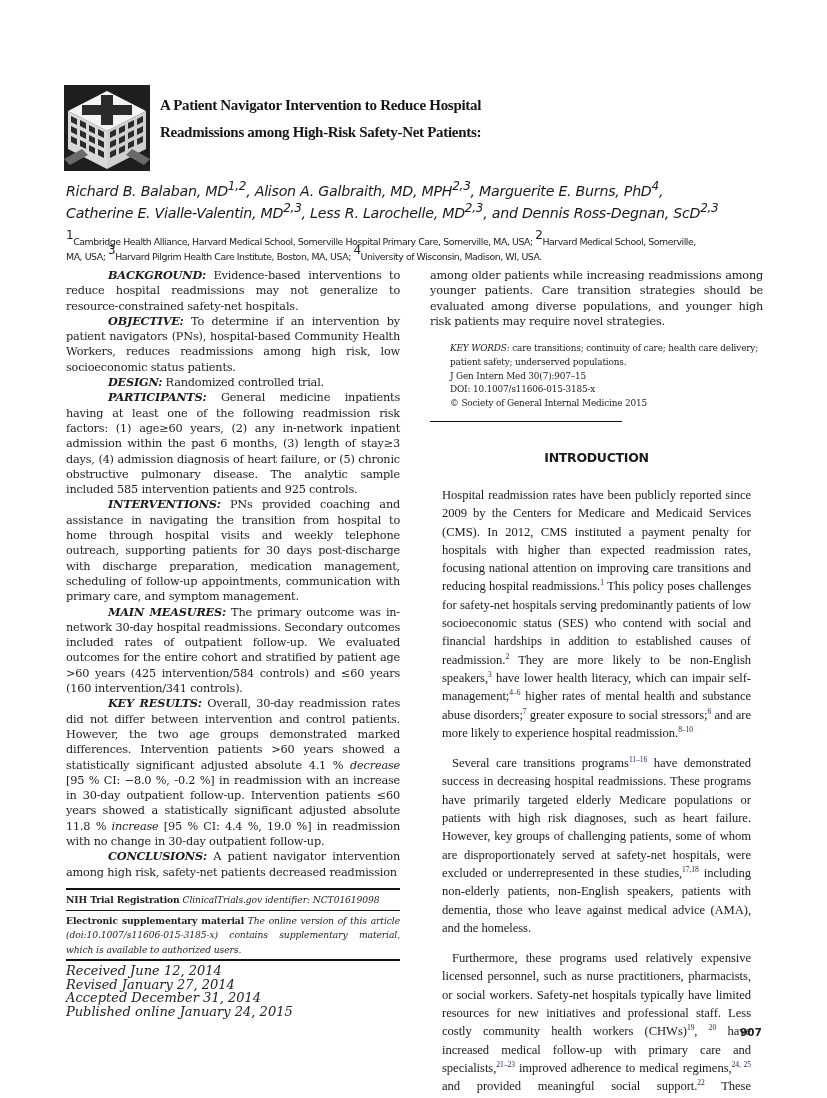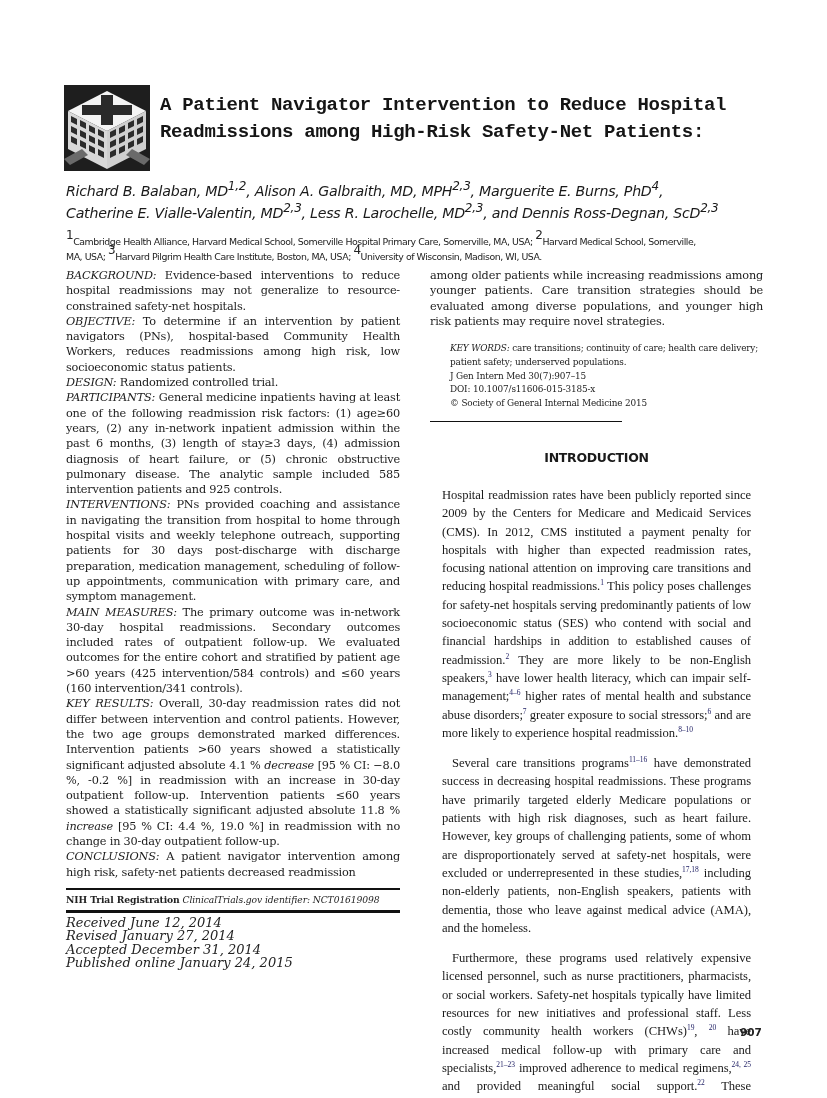--- a/index.html
+++ b/index.html
@@ -2,39 +2,39 @@
 <html><head>
 <meta charset="utf-8">
 <style>
   html, body { margin: 0; padding: 0; background: #ffffff; }
   body { width: 827px; height: 1098px; position: relative; overflow: hidden; color: #1a1a1a; }
   .page { position: absolute; left: 0; top: 0; width: 827px; height: 1098px; }
 
   
   .logo { position: absolute; left: 64px; top: 85px; width: 86px; height: 86px; background: #1e1e1e; }
   .title { position: absolute; left: 160px; top: 92px; width: 600px;
-    font-family: Liberation Mono, monospace; font-weight: bold; font-size: 19px; line-height: 27px;
+    font-family: Liberation Serif, serif; font-weight: bold; font-size: 15px; line-height: 27px;
     color: #151515; letter-spacing: -0.3px; }
   .title div { white-space: nowrap; }
   .authors { position: absolute; left: 66px; top: 180px; width: 710px;
     font-family: "DejaVu Sans", sans-serif; font-style: italic; font-size: 14.2px; line-height: 22px;
     color: #1a1a1a; letter-spacing: -0.25px; }
   .authors div { white-space: nowrap; }
   .authors sup, .affil sup { font-size: 12px; vertical-align: 6px; line-height: 0; }
   .affil { position: absolute; left: 66px; top: 234px; width: 712px;
     font-family: "DejaVu Sans", sans-serif; font-size: 9.4px; line-height: 15px; color: #222;
     letter-spacing: -0.45px; }
   .affil div { white-space: nowrap; }
 
   
   .abstract { position: absolute; left: 66px; top: 268px; width: 334px;
     font-family: "DejaVu Serif", serif; font-size: 11.3px; line-height: 15.3px; color: #1c1c1c;
     text-align: justify; letter-spacing: -0.2px; }
   .abstract p { margin: 0; }
-  .abstract .lbl { font-weight: normal; font-style: italic; }
+  .abstract .lbl { font-weight: bold; font-style: italic; margin-left: 42px; }
   .abstract em { font-style: italic; }
 
   .notes { position: absolute; left: 66px; top: 888px; width: 334px;
     font-family: "DejaVu Serif", serif; font-size: 9.2px; color: #222; }
   .rule-thick { border-top: 2px solid #111; }
   .rule-thin { border-top: 1px solid #111; }
   .note-line { line-height: 14.5px; padding: 3px 0 2px 0; text-align: justify; font-style: italic; letter-spacing: -0.1px; }
   .note-line b { font-style: normal; font-weight: bold; }
   .dates { font-family: "DejaVu Serif", serif; font-style: italic; font-size: 13px; line-height: 13.5px; color: #222; padding-top: 3px; }
 
@@ -145,20 +145,21 @@
     <p><span class="lbl">INTERVENTIONS:</span><span> PNs provided coaching and assistance in navigating the transition from hospital to home through hospital visits and weekly telephone outreach, supporting patients for 30 days post-discharge with discharge preparation, medication management, scheduling of follow-up appointments, communication with primary care, and symptom management.</span></p>
     <p><span class="lbl">MAIN MEASURES:</span><span> The primary outcome was in-network 30-day hospital readmissions. Secondary outcomes included rates of outpatient follow-up. We evaluated outcomes for the entire cohort and stratified by patient age &gt;60 years (425 intervention/584 controls) and ≤60 years (160 intervention/341 controls).</span></p>
     <p><span class="lbl">KEY RESULTS:</span><span> Overall, 30-day readmission rates did not differ between intervention and control patients. However, the two age groups demonstrated marked differences. Intervention patients &gt;60 years showed a statistically significant adjusted absolute 4.1 % </span><em>decrease</em><span> [95 % CI: −8.0 %, -0.2 %] in readmission with an increase in 30-day outpatient follow-up. Intervention patients ≤60 years showed a statistically significant adjusted absolute 11.8 % </span><em>increase</em><span> [95 % CI: 4.4 %, 19.0 %] in readmission with no change in 30-day outpatient follow-up.</span></p>
     <p><span class="lbl">CONCLUSIONS:</span><span> A patient navigator intervention among high risk, safety-net patients decreased readmission</span></p>
   </div>
 
   <div class="notes">
     <div class="rule-thick"></div>
     <div class="note-line"><b>NIH Trial Registration</b><span> ClinicalTrials.gov identifier: NCT01619098</span></div>
     <div class="rule-thin"></div>
+    <div class="note-line"><b>Electronic supplementary material</b><span> The online version of this article (doi:10.1007/s11606-015-3185-x) contains supplementary material, which is available to authorized users.</span></div>
     <div class="rule-thick"></div>
     <div class="dates">
       <div>Received June 12, 2014</div>
       <div>Revised January 27, 2014</div>
       <div>Accepted December 31, 2014</div>
       <div>Published online January 24, 2015</div>
     </div>
   </div>
 
   <div class="right-abs">

